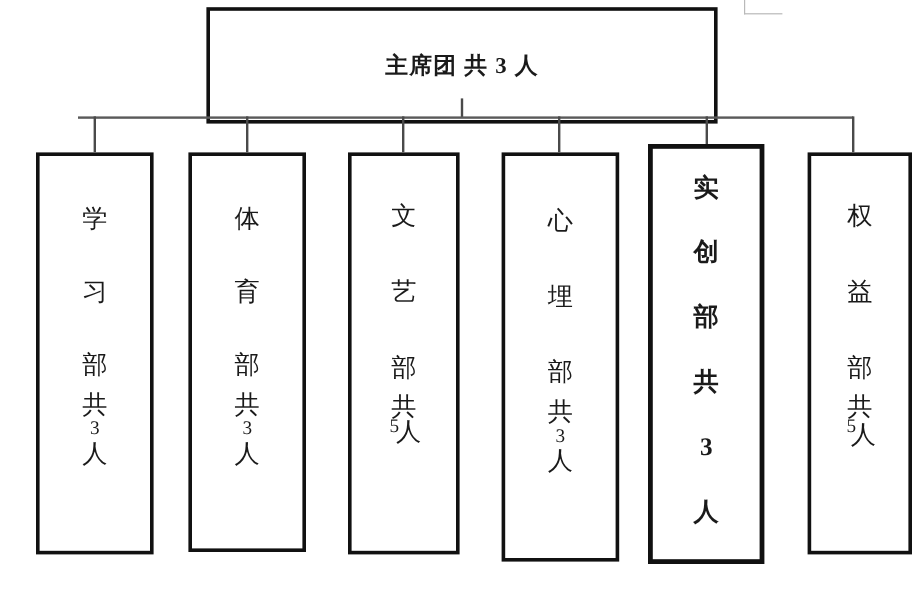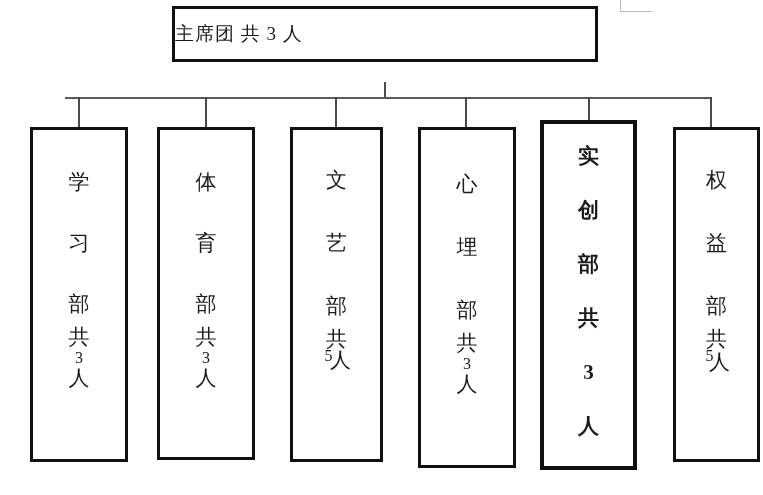--- a/index.html
+++ b/index.html
@@ -28,27 +28,28 @@
     border-left: 1px solid #b9b9b9;
     border-bottom: 1px solid #b9b9b9;
   }
 
   
   .root-box {
     position: absolute;
     left: 172px;
     top: 6px;
     width: 426px;
-    height: 56px;
+    height: 97px;
     box-sizing: border-box;
     border: 3px solid #111111;
     background: #ffffff;
     display: flex;
     align-items: center;
-    justify-content: flex-start;
+    justify-content: center;
+    font-weight: bold;
   }
   .root-label {
     font-size: 19px;
     color: #1a1a1a;
     letter-spacing: 1px;
     white-space: nowrap;
     font-family: "Liberation Serif", "DejaVu Serif", serif;
   }
 
   

